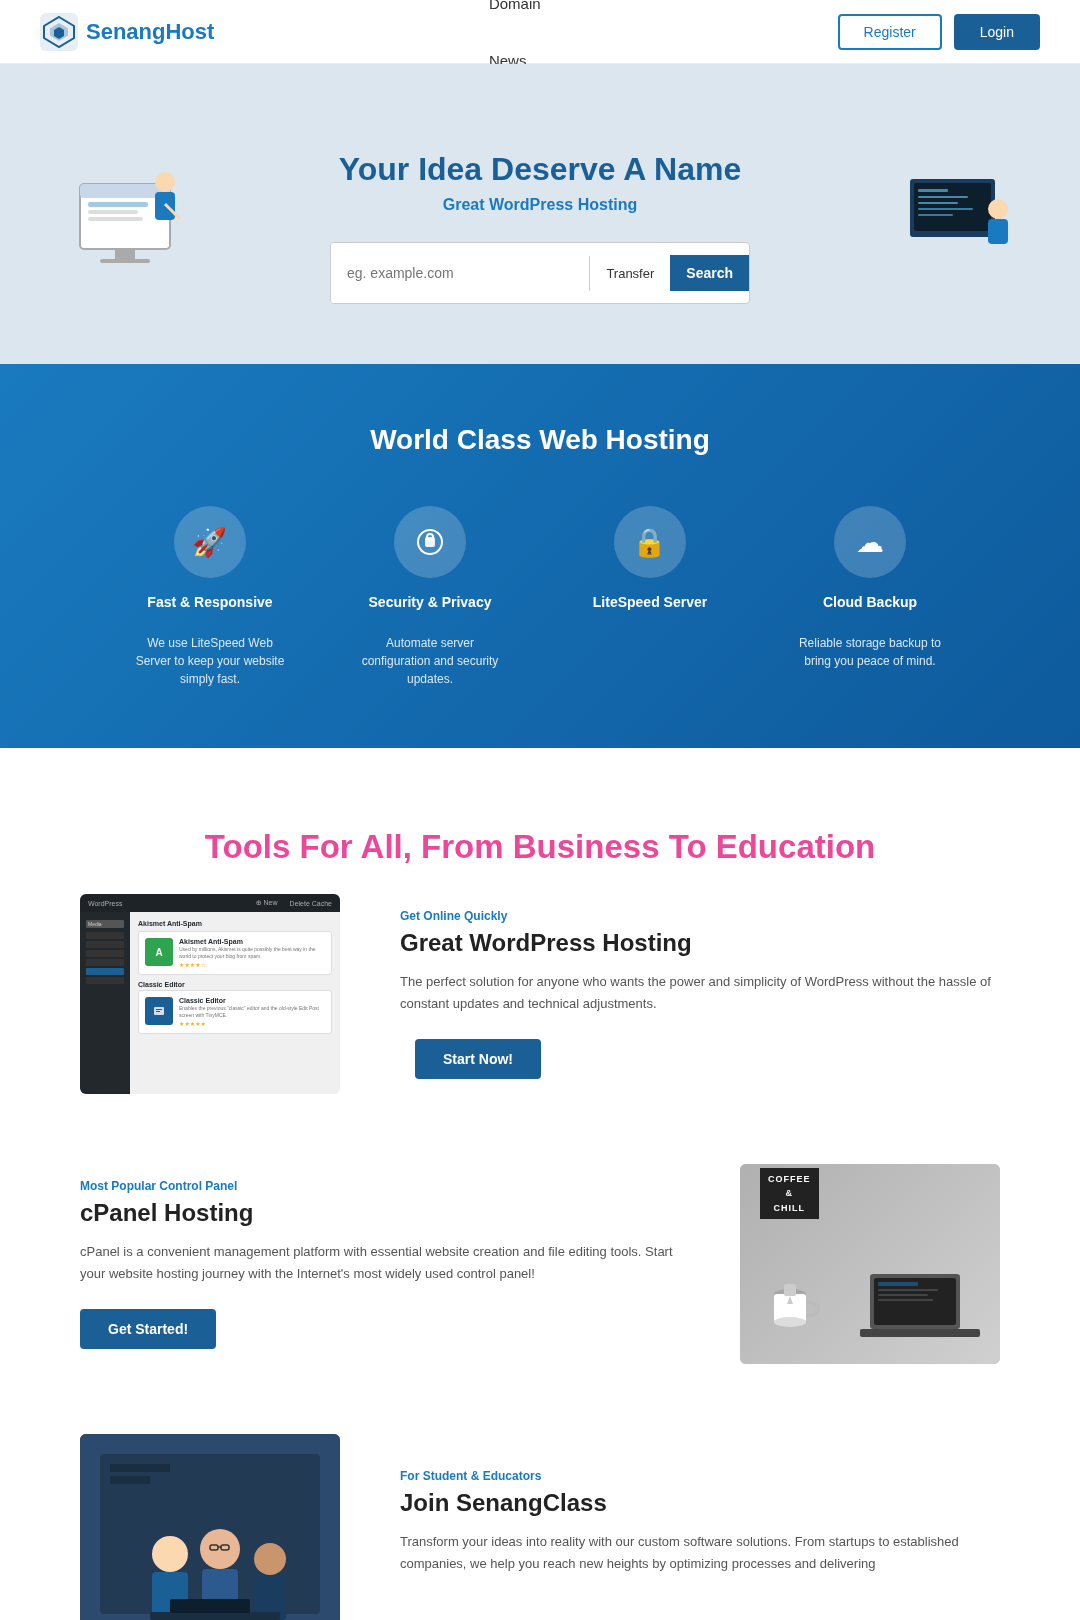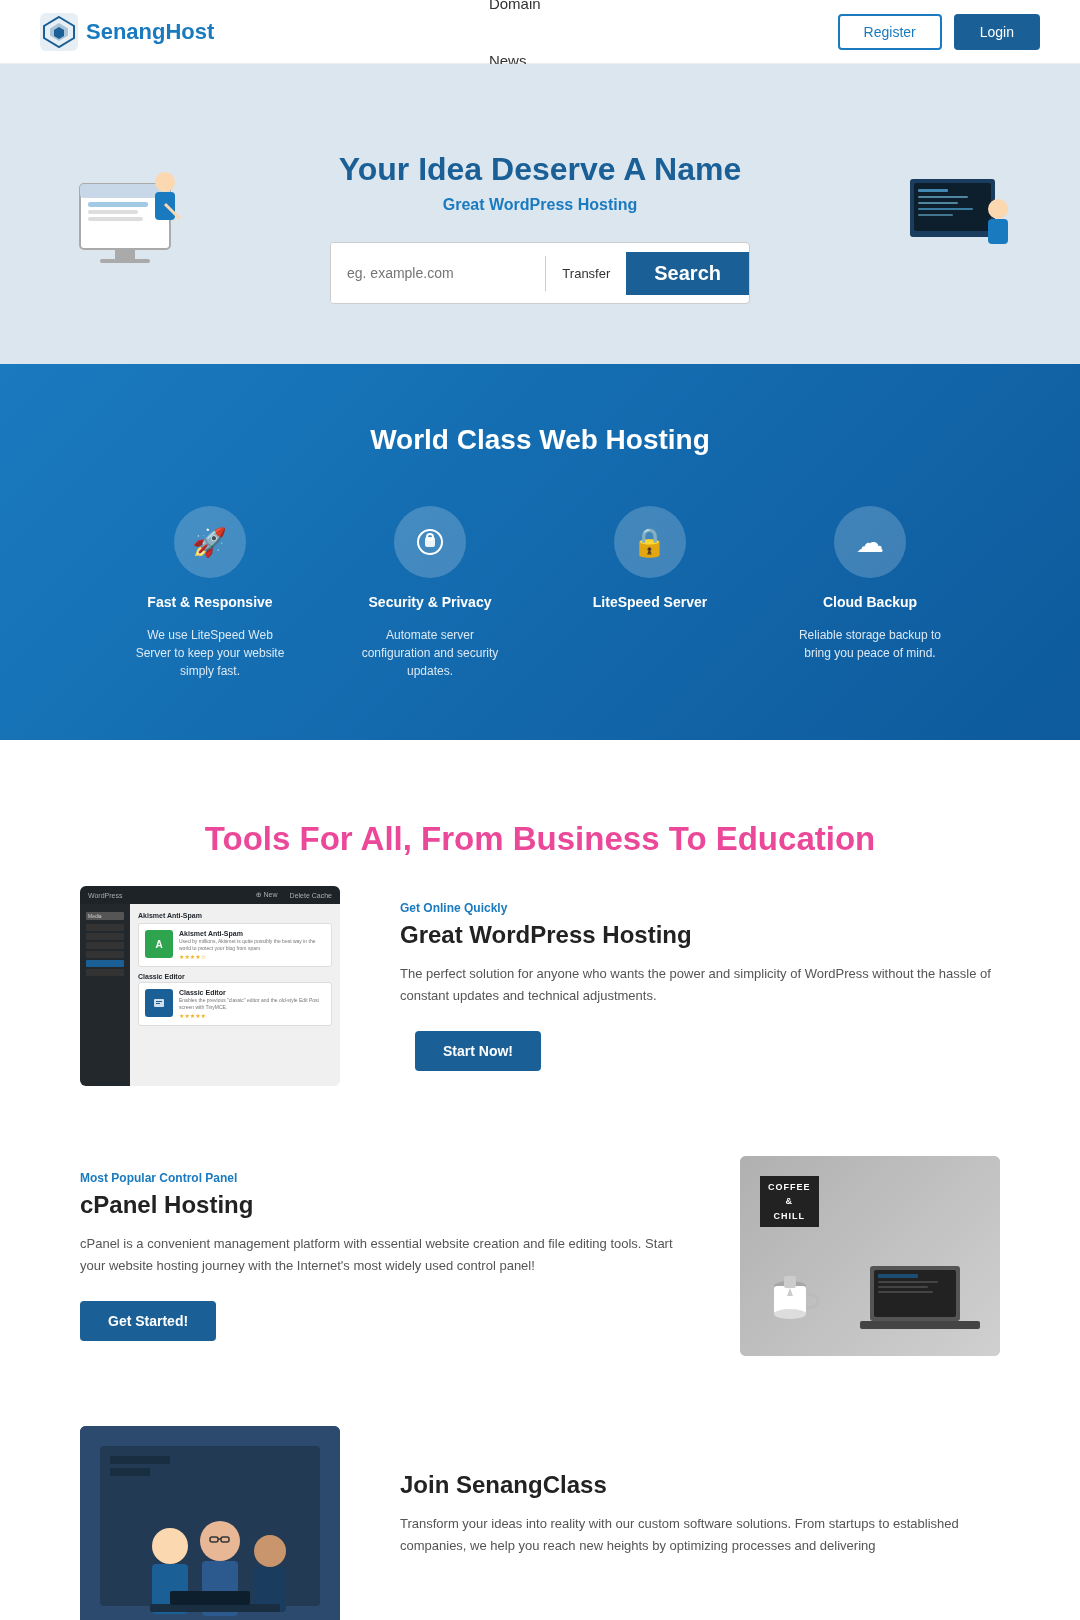--- a/index.html
+++ b/index.html
@@ -132,22 +132,22 @@
       border-left: 1px solid #ccc;
       padding: 10px 16px;
       font-size: 13px;
       color: #333;
       cursor: pointer;
     }
     .btn-search {
       background: #1a5f96;
       color: #fff;
       border: none;
-      padding: 10px 28px;
-      font-size: 20px;
+      padding: 10px 16px;
+      font-size: 14px;
       font-weight: 600;
       cursor: pointer;
     }
 
     
     .features {
       background: linear-gradient(135deg, #1a7abf 0%, #0d5a9c 100%);
       padding: 60px 40px;
       text-align: center;
     }
@@ -175,21 +175,21 @@
       align-items: center;
       justify-content: center;
       margin: 0 auto 16px;
       font-size: 28px;
       color: #fff;
     }
     .feature-name {
       font-size: 14px;
       font-weight: 700;
       color: #fff;
-      margin-bottom: 16px;
+      margin-bottom: 24px;
     }
     .feature-desc {
       font-size: 12px;
       color: rgba(255,255,255,0.85);
       line-height: 1.5;
     }
 
     
     .tools {
       padding: 80px 80px;
@@ -332,21 +332,21 @@
       color: #333;
       font-size: 11px;
       font-weight: 700;
       text-align: center;
       flex-direction: column;
       position: relative;
       overflow: hidden;
     }
     .coffee-text-overlay {
       position: absolute;
-      top: 20px;
+      top: 4px;
       left: 20px;
       background: #222;
       color: #fff;
       font-size: 9px;
       padding: 4px 8px;
       line-height: 1.6;
       letter-spacing: 1px;
     }
 
     
@@ -586,17 +586,18 @@
 
           <circle cx="190" cy="125" r="16" fill="#c8956c"></circle>
           <rect x="174" y="141" width="32" height="45" rx="4" fill="#1a3c5e"></rect>
 
           <rect x="70" y="178" width="130" height="8" rx="2" fill="#1a2e42"></rect>
           <rect x="90" y="165" width="80" height="14" rx="2" fill="#0d1f2d"></rect>
         </svg>
       </div>
     </div>
     <div class="tool-content">
+      <div class="tool-tag">For Student &amp; Educators</div>
       <h3 class="tool-heading">Join SenangClass</h3>
       <p class="tool-desc">Transform your ideas into reality with our custom software solutions. From startups to established companies, we help you reach new heights by optimizing processes and delivering</p>
     </div>
   </div>
 </section>
 
 </body></html>

